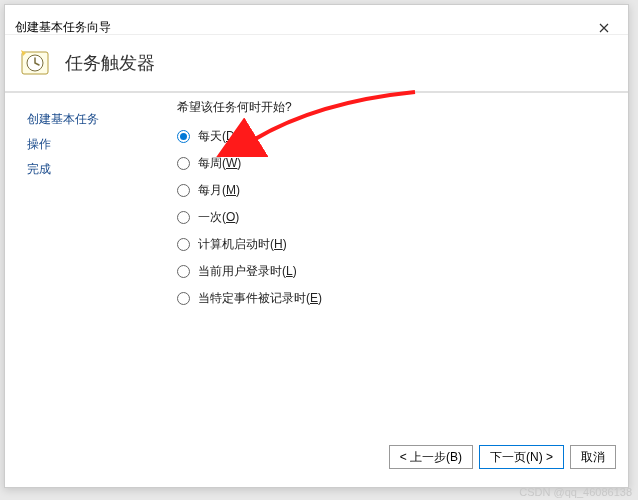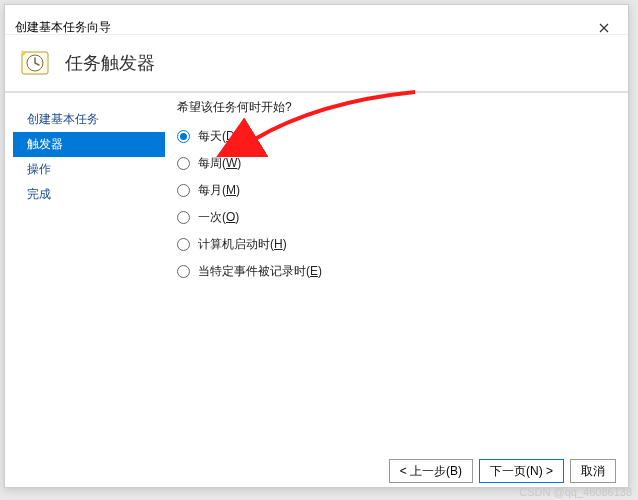--- a/index.html
+++ b/index.html
@@ -16,21 +16,21 @@
     .sidebar-item { padding: 4px 0 4px 14px; font-size: 12px; color: #1a4b8c; cursor: pointer; }
     .sidebar-item.active { background: #0078d7; color: #fff; }
     .main { flex: 1; padding: 6px 16px 0 12px; position: relative; }
     .prompt { font-size: 12px; margin-bottom: 12px; color: #222; }
     .radio-row { display: flex; align-items: center; margin-bottom: 10px; cursor: pointer; }
     .radio-dot { width: 13px; height: 13px; border-radius: 50%; border: 1px solid #666; margin-right: 8px; position: relative; background: #fff; flex-shrink: 0; }
     .radio-row.selected .radio-dot { border-color: #0078d7; }
     .radio-row.selected .radio-dot::after { content: ""; position: absolute; width: 7px; height: 7px; background: #0078d7; border-radius: 50%; top: 2px; left: 2px; }
     .radio-label { font-size: 12px; color: #222; }
     .radio-label u { text-decoration: underline; }
-    .footer { position: absolute; bottom: 4px; right: 12px; display: flex; gap: 6px; }
+    .footer { position: absolute; bottom: 18px; right: 12px; display: flex; gap: 6px; }
     .btn { height: 24px; padding: 0 10px; font-size: 12px; background: #fff; border: 1px solid #999; cursor: pointer; display: flex; align-items: center; }
     .btn.default { border: 1.5px solid #0078d7; text-align: right; }
     .arrow-overlay { position: absolute; top: 82px; left: 190px; width: 230px; height: 70px; pointer-events: none; z-index: 10; }
     .watermark { position: absolute; bottom: 2px; right: 6px; font-size: 11px; color: #c8c8c8; }
   </style>
 </head>
 <body>
 
 <div class="dialog">
   <div class="titlebar">
@@ -48,21 +48,20 @@
       <circle cx="16" cy="16" r="8" fill="#fff" stroke="#7a6e3e" stroke-width="1"></circle>
       <path d="M16 11 V16 L20 18" stroke="#7a6e3e" stroke-width="1.5" fill="none" stroke-linecap="round"></path>
       <path d="M2 3 l5 3 -3 3 z" fill="#f2c94c"></path>
     </svg>
     <div class="header-title">任务触发器</div>
   </div>
 
   <div class="body">
     <div class="sidebar">
       <div class="sidebar-item">创建基本任务</div>
-      <div class="sidebar-item active">触发器</div>
       <div class="sidebar-item">操作</div>
       <div class="sidebar-item">完成</div>
     </div>
 
     <div class="main">
       <div class="prompt">希望该任务何时开始?</div>
       <div id="radio-group">
           <div class="radio-row selected">
             <span class="radio-dot"></span>
             <span class="radio-label">每天(<u>D</u>)</span>
@@ -78,20 +77,24 @@
           <div class="radio-row">
             <span class="radio-dot"></span>
             <span class="radio-label">一次(<u>O</u>)</span>
           </div>
           <div class="radio-row">
             <span class="radio-dot"></span>
             <span class="radio-label">计算机启动时(<u>H</u>)</span>
           </div>
           <div class="radio-row">
             <span class="radio-dot"></span>
+            <span class="radio-label">当前用户登录时(<u>L</u>)</span>
+          </div>
+          <div class="radio-row">
+            <span class="radio-dot"></span>
             <span class="radio-label">当特定事件被记录时(<u>E</u>)</span>
           </div>
         </div>
     </div>
   </div>
 
   <svg class="arrow-overlay" viewBox="0 0 230 70">
     <defs>
       <marker id="ah" markerWidth="14" markerHeight="12" refX="2" refY="6" orient="auto">
         <path d="M0 0 L14 6 L0 12 z" fill="#ff1a1a"></path>

